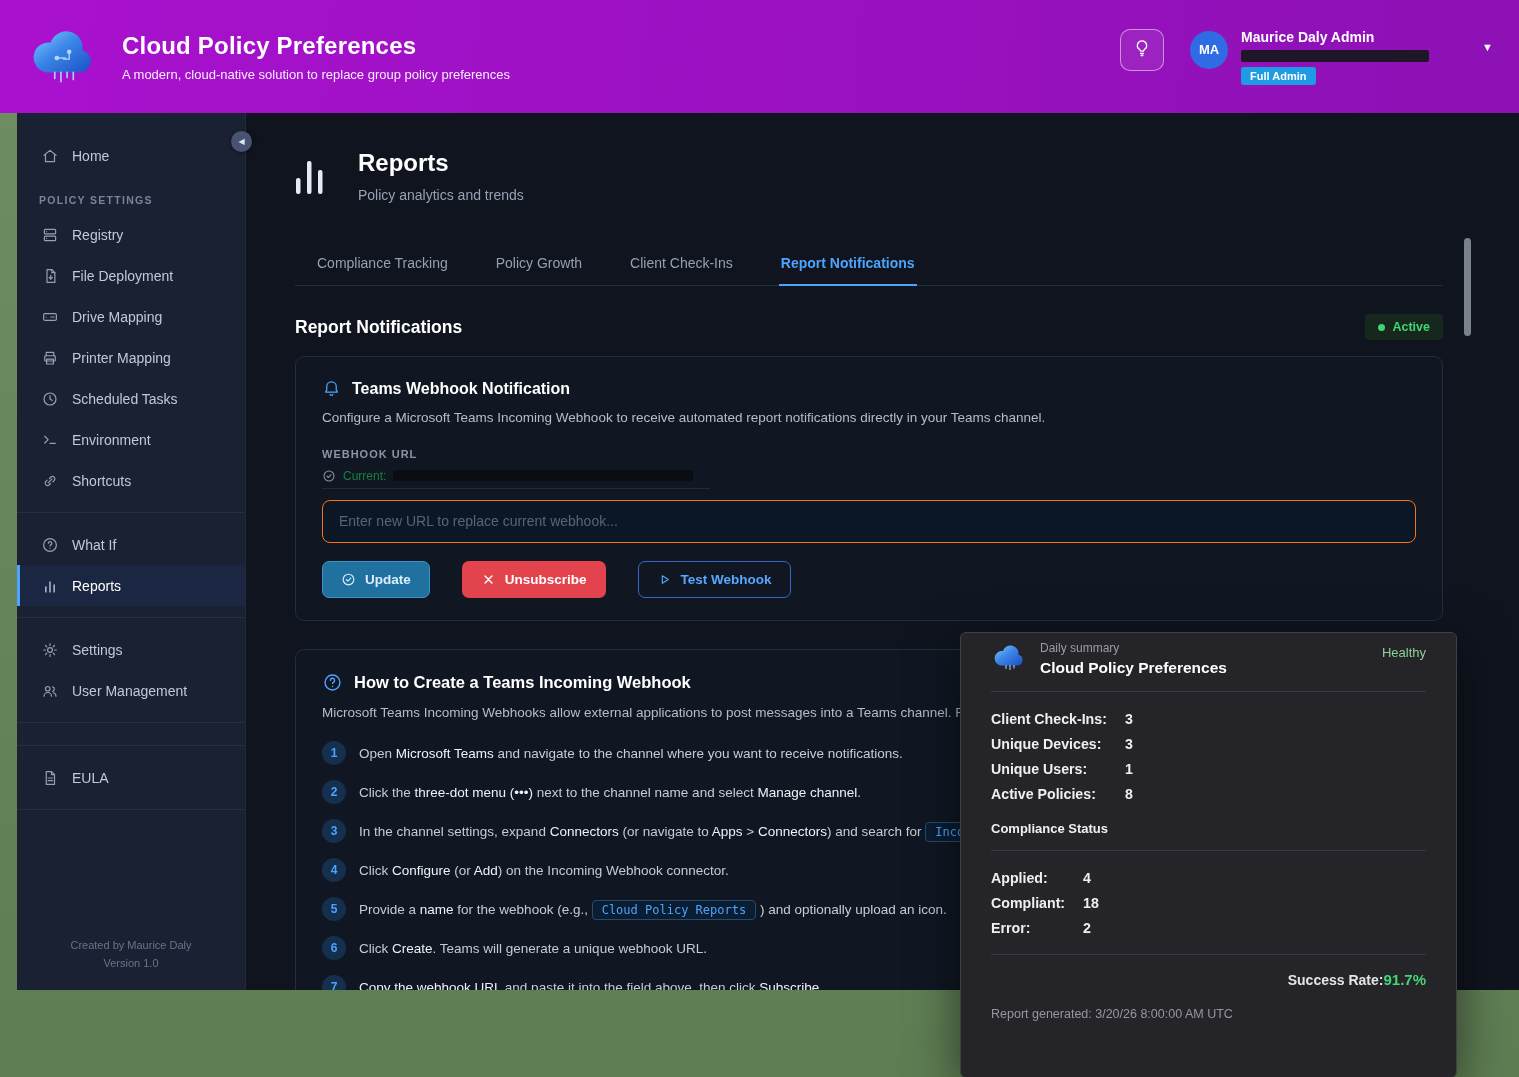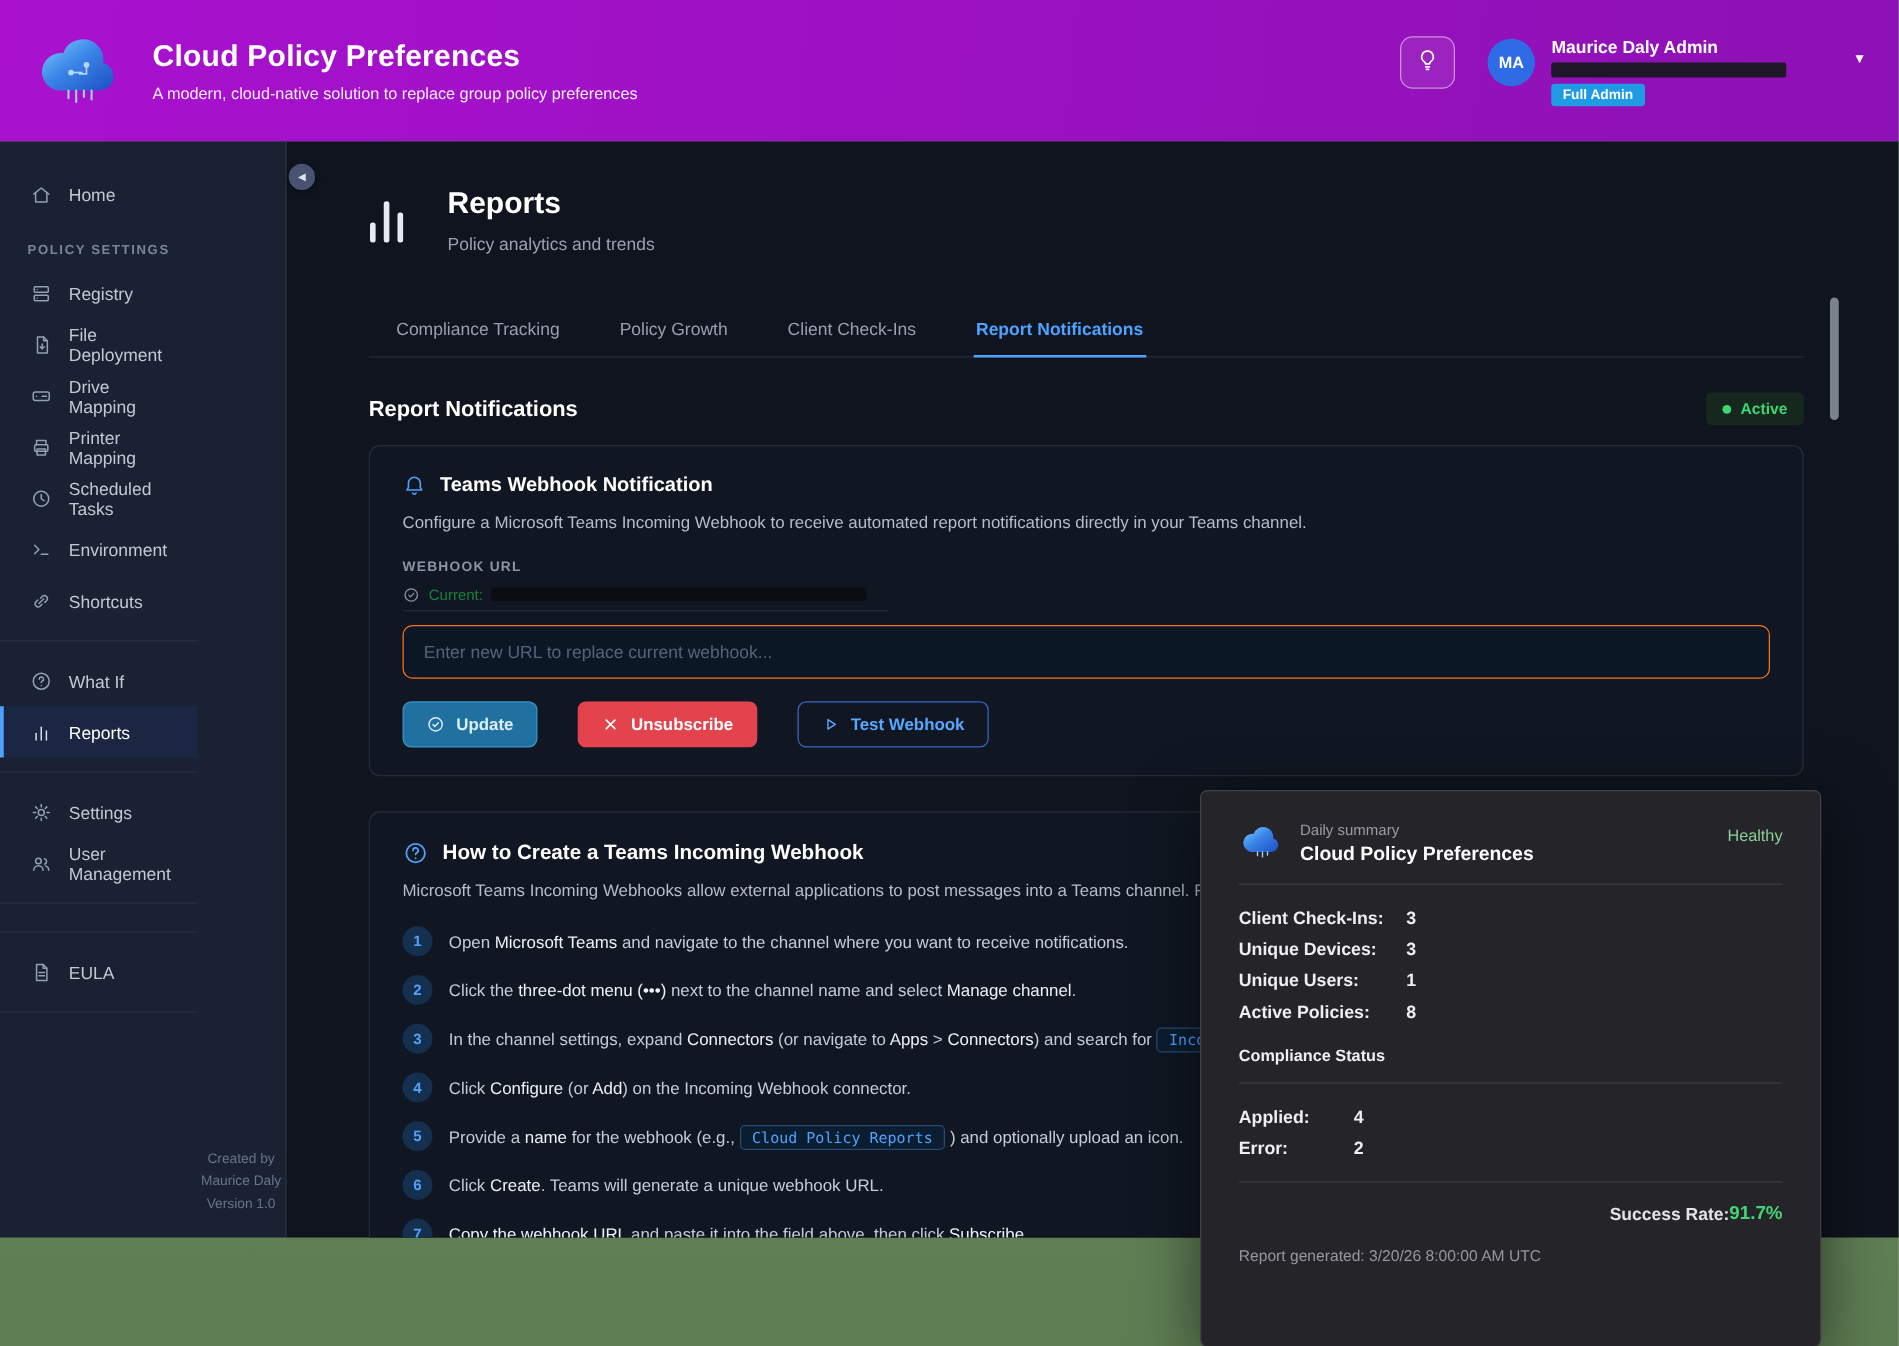--- a/index.html
+++ b/index.html
@@ -27,22 +27,22 @@
   .avatar{width:38px;height:38px;border-radius:50%;background:#2f6be4;color:#fff;font-size:13px;
     font-weight:700;display:grid;place-items:center;margin-top:2px}
   .user-col{display:flex;flex-direction:column;gap:5px}
   .user-name{font-size:14px;font-weight:700;color:#fff}
   .redact{width:188px;height:12px;background:#17171d;border-radius:2px;opacity:.92}
   .role-badge{align-self:flex-start;background:#1f9be4;color:#fff;font-size:11px;font-weight:700;
     padding:3px 9px;border-radius:3px}
   .caret{color:#fff;font-size:11px;margin-left:40px;margin-top:12px}
 
   
-  .sidebar{position:absolute;left:0;top:113px;width:229px;bottom:87px;background:var(--sidebar-bg);
-    display:flex;flex-direction:row;padding-top:22px;z-index:10;border-right:1px solid #222a3c}
+  .sidebar{position:absolute;left:17px;top:113px;width:229px;bottom:87px;background:var(--sidebar-bg);
+    display:flex;flex-direction:column;padding-top:22px;z-index:10;border-right:1px solid #222a3c}
   .sb-nav{display:flex;flex-direction:column}
   .sb-item{display:flex;align-items:center;gap:13px;height:41px;padding:0 21px;color:#c2c9d4;
     font-size:14px;cursor:pointer;border-left:3px solid transparent}
   .sb-item .icn-wrap{width:18px;height:18px;color:#94a0b4;flex:none}
   .sb-item .icn-wrap svg{width:18px;height:18px;display:block}
   .sb-item.active{background:#1b2742;border-left-color:var(--accent);color:#fff}
   .sb-item.active .icn-wrap{color:#d6def0}
   .sb-label{font-size:10.5px;font-weight:700;letter-spacing:1.3px;color:#79849a;margin:18px 0 8px 22px}
   .sb-div{height:1px;background:#262f42;margin:11px 0}
   .sb-footer{margin-top:auto;text-align:center;color:#68748a;font-size:11px;line-height:1.65;padding-bottom:18px}
@@ -100,21 +100,21 @@
     font-size:12px;font-weight:700;display:grid;place-items:center}
   .step-text{font-size:13.5px;color:#c4ccd7;line-height:1.55;padding-top:3px}
   .step-text b{color:#eef2f7;font-weight:400}
   .chip{font-family:"DejaVu Sans Mono",monospace;font-size:12px;color:var(--accent);background:#0b1d30;
     border:1px solid #274a70;padding:2px 9px;border-radius:4px;white-space:nowrap}
 
   .scroll-thumb{position:absolute;right:48px;top:125px;width:7px;height:98px;background:#7a828c;border-radius:4px}
 
   
   .teams-card{position:absolute;left:960px;top:632px;width:497px;height:446px;background:var(--teams-bg);
-    border:1px solid #404046;border-radius:6px;z-index:60;padding:24px 30px;color:#e4e4e8;
+    border:1px solid #404046;border-radius:6px;z-index:60;padding:8px 30px;color:#e4e4e8;
     box-shadow:0 14px 50px rgba(0,0,0,.55)}
   .tp-head{display:flex;align-items:flex-start;gap:13px}
   .tp-logo svg{display:block;margin-top:3px}
   .tp-kicker{font-size:12px;color:#9b9ba3}
   .tp-title{font-size:15.5px;font-weight:700;color:#fff;margin-top:4px}
   .tp-health{margin-left:auto;color:#8ccf9a;font-size:13px;margin-top:4px}
   .tp-summary{margin-top:18px;font-size:14.5px;color:#dcdce2}
   .tp-summary b{color:#fff}
   .tdiv{height:1px;background:#3a3a40;margin:14px 0}
   .trow{display:grid;grid-template-columns:134px 1fr;padding:4.5px 0;font-size:14.2px;font-weight:700;color:#eeeef3}
@@ -498,20 +498,24 @@
         </div>
       </div>
     <div class="tp-subhead">Compliance Status</div>
     <div class="tdiv"></div>
     <div>
         <div class="crow">
           <span class="tlabel">Applied:</span>
           <span class="tval">4</span>
         </div>
         <div class="crow">
+          <span class="tlabel">Compliant:</span>
+          <span class="tval">18</span>
+        </div>
+        <div class="crow">
           <span class="tlabel">Error:</span>
           <span class="tval">2</span>
         </div>
       </div>
     <div class="tdiv"></div>
     <div class="tp-success">
       <span>Success Rate:</span>
       <span class="tp-rate">91.7%</span>
     </div>
     <div class="tp-generated">Report generated: 3/20/26 8:00:00 AM UTC</div>

